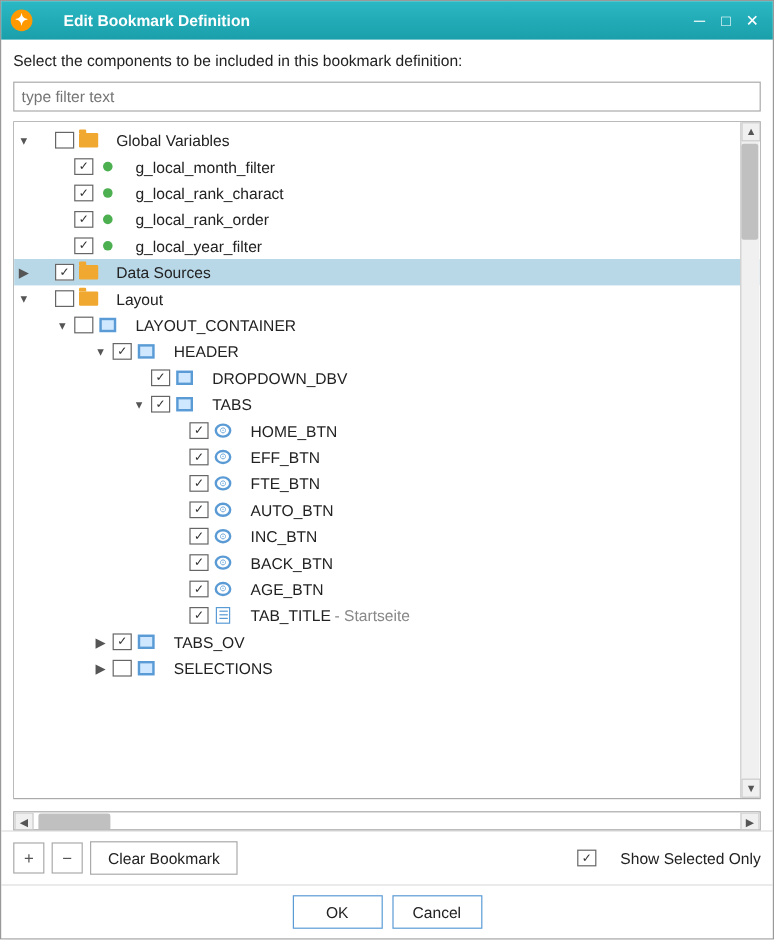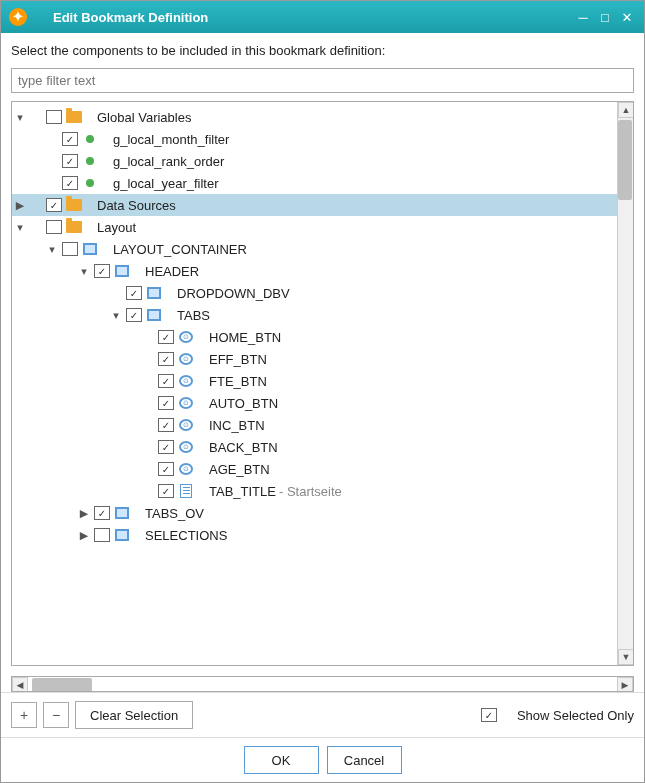--- a/index.html
+++ b/index.html
@@ -92,20 +92,30 @@
           <span class="indent"></span>
             <span class="indent"></span>
           <span class="no-toggle"></span>
           <span class="checkbox checked"></span>
           <span class="item-icon">
               <div class="icon-dot-green"></div>
             </span>
           <span class="item-label">g_local_month_filter</span>
         </div>
 
+        <div class="tree-row">
+          <span class="indent"></span>
+            <span class="indent"></span>
+          <span class="no-toggle"></span>
+          <span class="checkbox checked"></span>
+          <span class="item-icon">
+              <div class="icon-dot-green"></div>
+            </span>
+          <span class="item-label">g_local_rank_charact</span>
+        </div>
 
         <div class="tree-row">
           <span class="indent"></span>
             <span class="indent"></span>
           <span class="no-toggle"></span>
           <span class="checkbox checked"></span>
           <span class="item-icon">
               <div class="icon-dot-green"></div>
             </span>
           <span class="item-label">g_local_rank_order</span>
@@ -380,21 +390,21 @@
       <div class="scrollbar-h-track">
         <div class="scrollbar-thumb-h"></div>
       </div>
       <div class="scrollbar-arrow">▶</div>
     </div>
   </div>
 
   <div class="bottom-bar">
     <button class="icon-btn" title="Expand All">+</button>
     <button class="icon-btn" title="Collapse All">−</button>
-    <button class="clear-btn">Clear Selection</button>
+    <button class="clear-btn">Clear Bookmark</button>
     <div class="spacer"></div>
     <label class="show-selected">
       <span class="checkbox checked" style="cursor:pointer;"></span>
       <span>Show Selected Only</span>
     </label>
   </div>
 
   <div class="dialog-footer">
     <button class="dialog-btn primary">OK</button>
     <button class="dialog-btn">Cancel</button>

